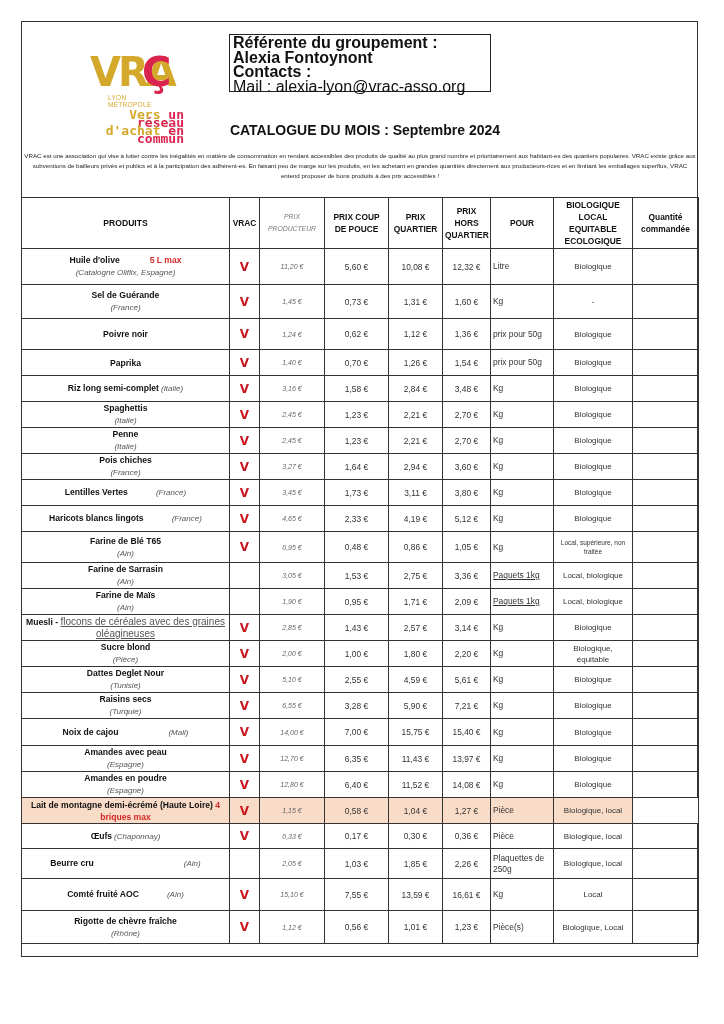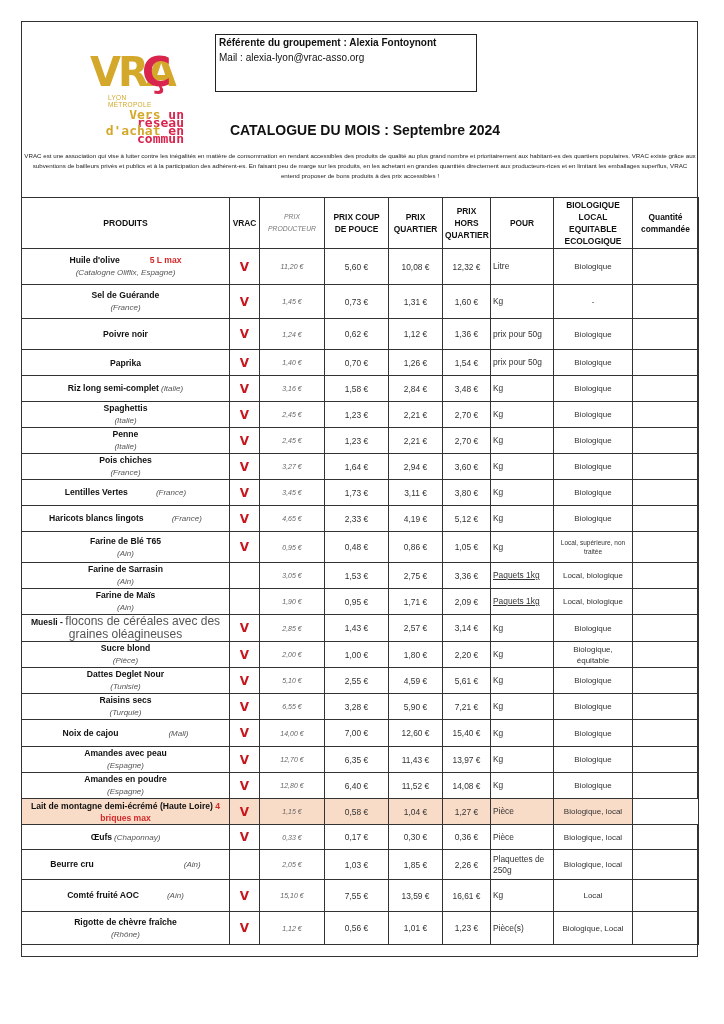--- a/index.html
+++ b/index.html
@@ -9,38 +9,38 @@
            border: 1.5px solid #333; box-sizing: border-box; }
   .logo { position: absolute; left: 84px; top: 46px; width: 100px; height: 80px; }
   .logo .vra { position: absolute; left: 6px; top: 4px; font-family: "DejaVu Sans", sans-serif;
                font-weight: bold; font-size: 40px; letter-spacing: -3px; color: #d4a82a; line-height: 44px; }
   .logo .c { position: absolute; left: 58px; top: 4px; font-family: "DejaVu Sans", sans-serif;
              font-weight: bold; font-size: 40px; color: #d9254d; line-height: 44px; }
   .logo .city { position: absolute; left: 24px; top: 48px; font-size: 6.5px; color: #d4a82a; line-height: 7px; letter-spacing: 0.3px; }
   .logo .tag { position: absolute; left: 0px; top: 65px; width: 100px; text-align: right;
                font-family: "DejaVu Sans Mono", monospace; font-weight: bold; font-size: 13px; line-height: 8px; }
   .logo .tag .y { color: #d4a82a; } .logo .tag .r { color: #d9254d; }
-  .contact { position: absolute; left: 215px; top: 34px; width: 262px; height: 58px;
-             border: 1.5px solid #222; box-sizing: border-box; padding: 1px 3px; font-size: 10px; line-height: 14.5px; }
+  .contact { position: absolute; left: 229px; top: 34px; width: 262px; height: 58px;
+             border: 1.5px solid #222; box-sizing: border-box; padding: 1px 3px; font-size: 16px; line-height: 14.5px; }
   .contact .b { font-weight: bold; }
   .title { position: absolute; left: 220px; top: 122px; width: 290px; text-align: center;
            font-size: 14px; font-weight: bold; }
   .intro { position: absolute; left: 24px; top: 151px; width: 672px; text-align: center;
            font-size: 6.2px; line-height: 10px; color: #222; }
   table { position: absolute; left: 21px; top: 197px; width: 677px; border-collapse: collapse;
           table-layout: fixed; font-size: 8.6px; }
   td, th { border: 1px solid #333; padding: 0 2px; overflow: hidden; }
   th { font-weight: bold; font-size: 8.4px; text-align: center; line-height: 12px; }
   th.prod-h { font-size: 8.6px; }
   th.pp-h { font-weight: normal; font-style: italic; font-size: 6.8px; color: #777; }
   td.name { text-align: center; line-height: 12px; font-size: 8.6px; }
   td.name .pn { font-weight: bold; }
   td.name .ori { font-style: italic; color: #555; font-size: 8px; }
   td.name .note { color: #d22a2a; font-weight: bold; }
-  td.name .desc { color: #555; font-size: 12px; }
+  td.name .desc { color: #555; font-size: 10px; text-decoration: underline; }
   td.v { text-align: center; color: #c8161d; font-weight: bold; font-size: 12px; font-family: "DejaVu Sans", sans-serif; }
   td.pp { text-align: center; font-style: italic; color: #666; font-size: 7px; }
   td.num { text-align: center; color: #333; font-size: 8.4px; }
   td.pour { text-align: left; color: #333; font-size: 8.4px; line-height: 11px; }
   td.pour.u { text-decoration: underline; }
   td.bio { text-align: center; color: #333; font-size: 8px; line-height: 11px; }
   td.bio.sm { font-size: 6.5px; line-height: 9px; }
   td.qty { }
   tr.hl td { background: #f9dcc8; }
   tr.hl td.qty { background: #ffffff; }
@@ -55,20 +55,21 @@
   <span class="c">Ç</span>
   <span class="city"><span>LYON</span><br><span>MÉTROPOLE</span></span>
   <div class="tag">
     <span class="y">Vers </span><span class="r">un réseau</span><br>
     <span class="y">d'achat </span><span class="r">en commun</span>
   </div>
 </div>
 
 <div class="contact">
   <div class="b">Référente du groupement : Alexia Fontoynont</div>
+  <div class="b">Contacts :</div>
   <div>Mail : alexia-lyon@vrac-asso.org</div>
 </div>
 
 <div class="title">CATALOGUE DU MOIS : Septembre 2024</div>
 <div class="intro">VRAC est une association qui vise à lutter contre les inégalités en matière de consommation en rendant accessibles des produits de qualité au plus grand nombre et prioritairement aux habitant-es des quartiers populaires. VRAC existe grâce aux subventions de bailleurs privés et publics et à la participation des adhérent-es. En faisant peu de marge sur les produits, en les achetant en grandes quantités directement aux producteurs-rices et en limitant les emballages superflus, VRAC entend proposer de bons produits à des prix accessibles !</div>
 
 <table>
   <colgroup>
     <col style="width:208px">
       <col style="width:30px">
@@ -279,21 +280,21 @@
         <td class="num">7,21 €</td>
         <td class="pour">Kg</td>
         <td class="bio">Biologique</td>
         <td class="qty"></td>
       </tr>
       <tr style="height: 27px;">
         <td class="name"><span class="pn">Noix de cajou</span><span class="ori" style="margin-left:50px">(Mali)</span></td>
         <td class="v">V</td>
         <td class="pp">14,00 €</td>
         <td class="num">7,00 €</td>
-        <td class="num">12,60 €</td>
+        <td class="num">15,75 €</td>
         <td class="num">15,40 €</td>
         <td class="pour">Kg</td>
         <td class="bio">Biologique</td>
         <td class="qty"></td>
       </tr>
       <tr style="height: 25px;">
         <td class="name"><span class="pn">Amandes avec peau</span><br><span class="ori">(Espagne)</span></td>
         <td class="v">V</td>
         <td class="pp">12,70 €</td>
         <td class="num">6,35 €</td>

